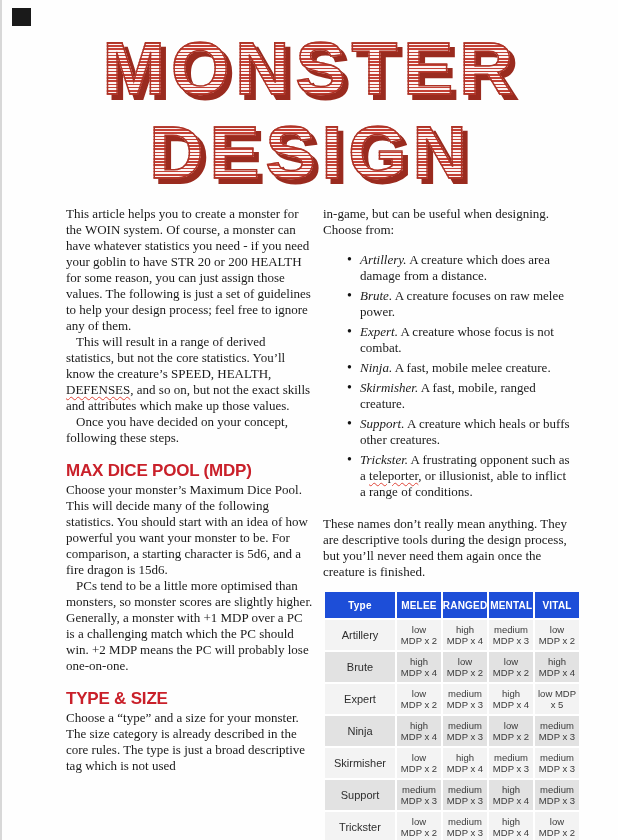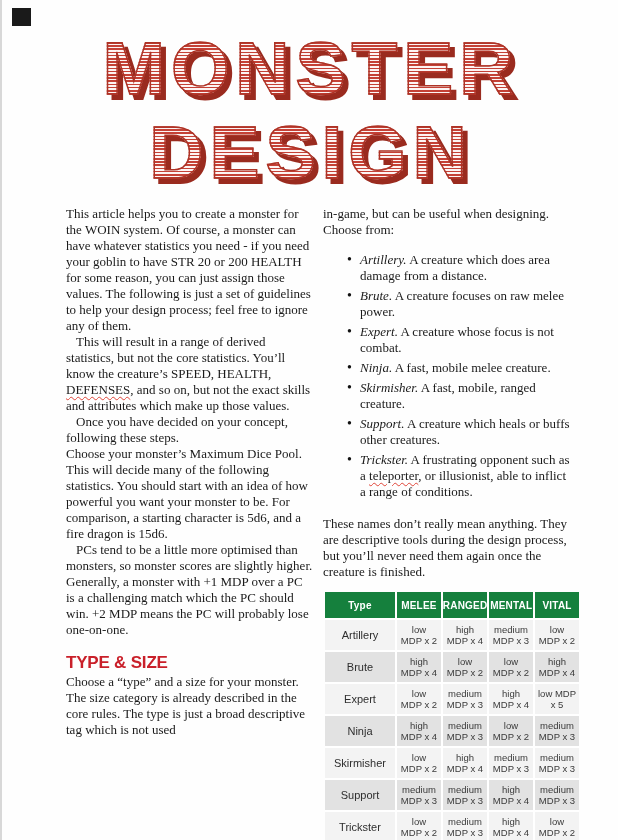--- a/index.html
+++ b/index.html
@@ -109,21 +109,21 @@
     min-height:28px;
     padding:1px 0;
     font-size:9.5px;
     line-height:11px;
     color:#3a3a3a;
     text-align:center;
   }
   .t-cell span{display:block;text-align:right;}
   .t-head .t-cell{
     min-height:24px;
-    background:#15803d;
+    background:#1d4ed8;
     color:#ffffff;
     font-weight:700;
     font-size:10px;
     letter-spacing:0.2px;
   }
   .t-row:not(.t-head):nth-child(even) .t-cell{background:#f3f3f3;}
   .t-row:not(.t-head):nth-child(odd)  .t-cell{background:#e2e2e2;}
   .t-type{font-size:11px;color:#2e2e2e;}
 </style>
 </head>
@@ -142,20 +142,21 @@
       <span class="t-layer t-shadow">DESIGN</span>
       <span class="t-layer t-stripes">DESIGN</span>
     </div>
   </header>
 
   <section class="col col-left">
     <p>This article helps you to create a monster for the WOIN system.  Of course, a monster can have whatever statistics you need - if you need your goblin to have STR 20 or 200 HEALTH for some reason, you can just assign those values. The following is just a set of guidelines to help your design process; feel free to ignore any of them.</p>
     <p class="indent"><span>This will result in a range of derived statistics, but not the core statistics. You’ll know the creature’s SPEED, HEALTH, </span><span class="misspelled">DEFENSES</span><span>, and so on, but not the exact skills and attributes which make up those values.</span></p>
     <p class="indent">Once you have decided on your concept, following these steps.</p>
 
+    <h2 class="red-heading">MAX DICE POOL (MDP)</h2>
     <p>Choose your monster’s Maximum Dice Pool. This will decide many of the following statistics. You should start with an idea of how powerful you want your monster to be. For comparison, a starting character is 5d6, and a fire dragon is 15d6.</p>
     <p class="indent">PCs tend to be a little more optimised than monsters, so monster scores are slightly higher. Generally, a monster with +1 MDP over a PC is a challenging match which the PC should win. +2 MDP means the PC will probably lose one-on-one.</p>
 
     <h2 class="red-heading">TYPE &amp; SIZE</h2>
     <p>Choose a “type” and a size for your monster. The size category is already described in the core rules. The type is just a broad descriptive tag which is not used</p>
   </section>
 
   <section class="col col-right">
     <p>in-game, but can be useful when designing. Choose from:</p>
 

